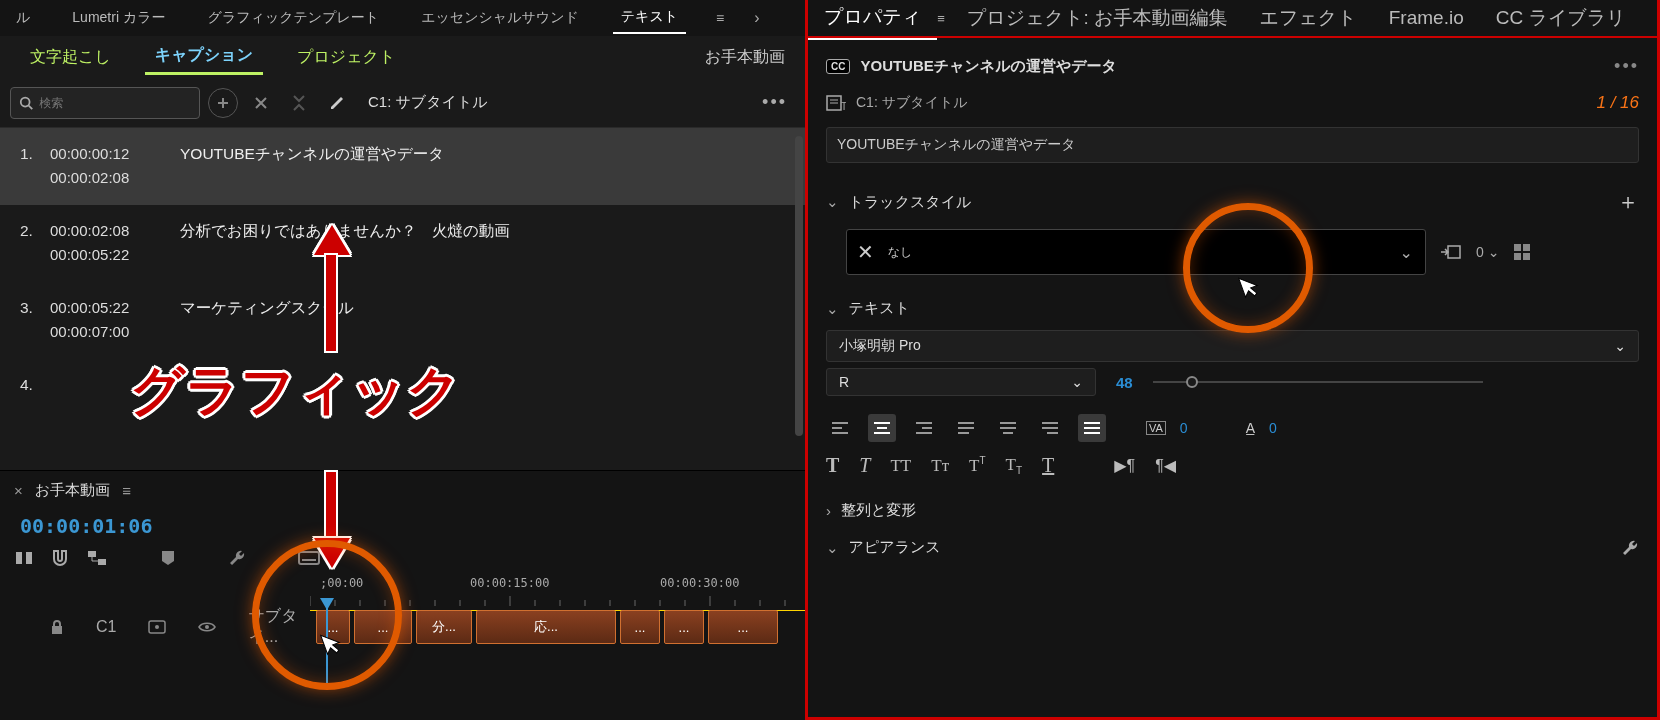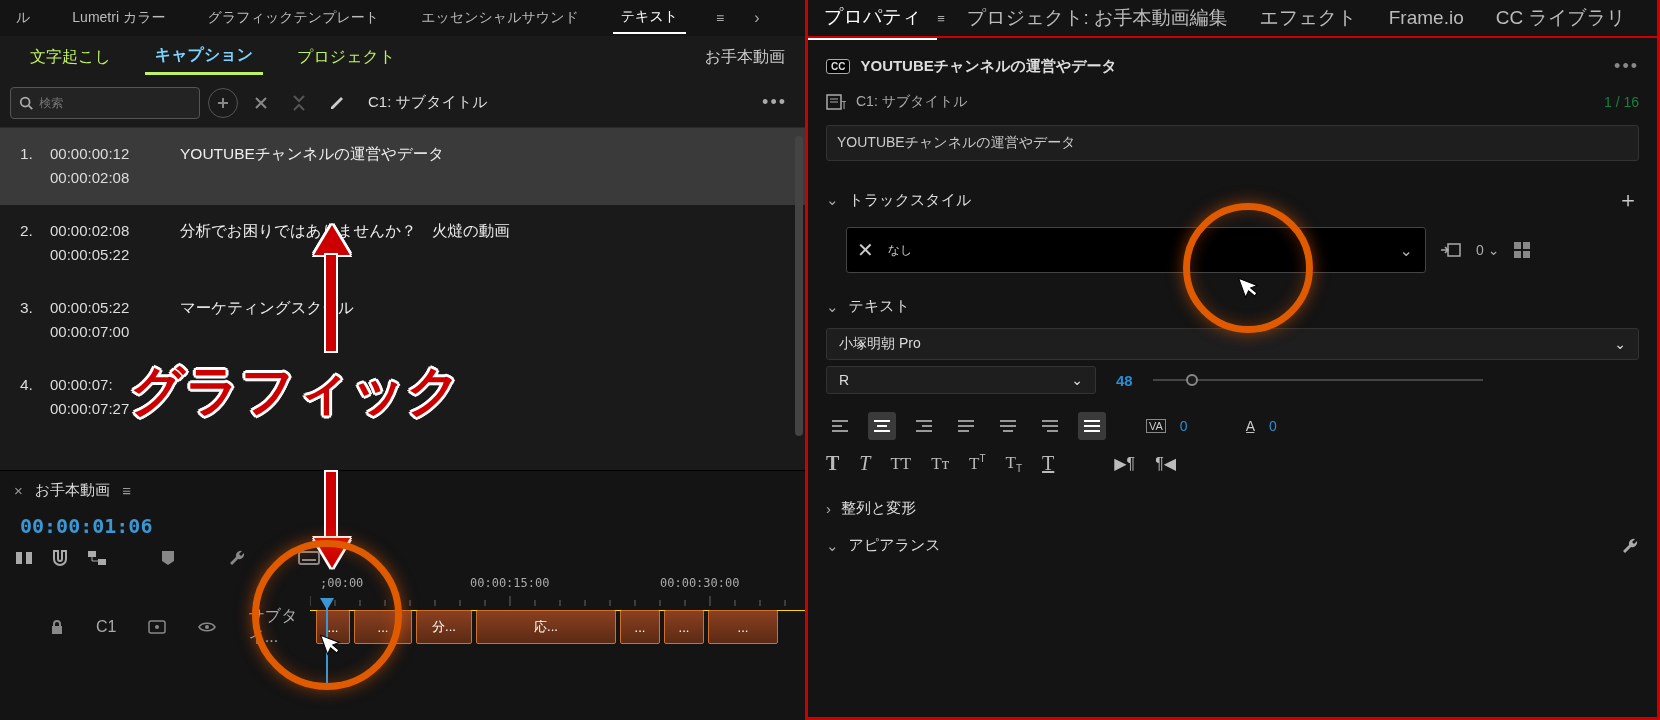--- a/index.html
+++ b/index.html
@@ -72,21 +72,21 @@
   .right-tabs .tab { color:#bbb; padding:8px 16px; font-size:19px; white-space:nowrap; cursor:pointer;}
   .right-tabs .tab.active { color:#fff; border-bottom:2px solid #fff;}
   .right-tabs .menu-icon { color:#aaa; font-size:13px; padding-right:6px;}
 
   .prop-body { flex:1; overflow-y:auto; padding:10px 18px;border-radius:31px;}
   .prop-row { display:flex; align-items:center; padding:8px 0; gap:10px; font-size:15px;}
   .cc-badge { background:#000; border:1px solid #aaa; border-radius:3px; font-size:10px; padding:1px 4px; color:#ddd; font-weight:700;}
   .prop-row .grow { flex:1; }
   .dots3 { color:#888; font-size:18px; letter-spacing:2px;}
   .small { font-size:14px; color:#aaa;}
-  .counter { font-size:14px; color:#15803d;}
+  .counter { font-size:17px; color:#f97316;font-style:italic;}
 
   .text-input-line { background:#1e1e1e; border:1px solid #333; border-radius:3px; padding:8px 10px; font-size:14px; color:#ccc; margin:6px 0 14px 0;}
 
   .section-head { display:flex; align-items:center; padding:10px 0 8px 0; font-size:15px; color:#ddd; cursor:pointer;}
   .section-head .chev { margin-right:10px; color:#aaa;}
   .section-head .grow { flex:1;}
   .plus { font-size:22px; color:#ccc;}
 
   .style-row { display:flex; align-items:center; gap:14px; padding:4px 0 14px 20px;}
   .style-select { flex:1; max-width:580px; display:flex; align-items:center; background:#000; border:1px solid #444; border-radius:3px; height:46px; padding:0 10px; position:relative;}
@@ -187,21 +187,20 @@
         <span class="times"><span>00:00:02:08</span><br><span>00:00:05:22</span></span>
         <span class="text">分析でお困りではありませんか？　火燵の動画</span>
       </div>
       <div class="caption-row">
         <span class="num">3.</span>
         <span class="times"><span>00:00:05:22</span><br><span>00:00:07:00</span></span>
         <span class="text">マーケティングスクール</span>
       </div>
       <div class="caption-row">
         <span class="num">4.</span>
-        <span class="times"><span>00:00:07:</span><br><span>00:00:07:27</span></span>
         <span class="text"></span>
       </div>
       <div class="scrollbar-mock"></div>
     </div>
 
     <div class="timeline-panel">
       <div class="tl-header">
         <span class="close">×</span>
         <span class="title">お手本動画</span>
         <span class="menu-icon">≡</span>

